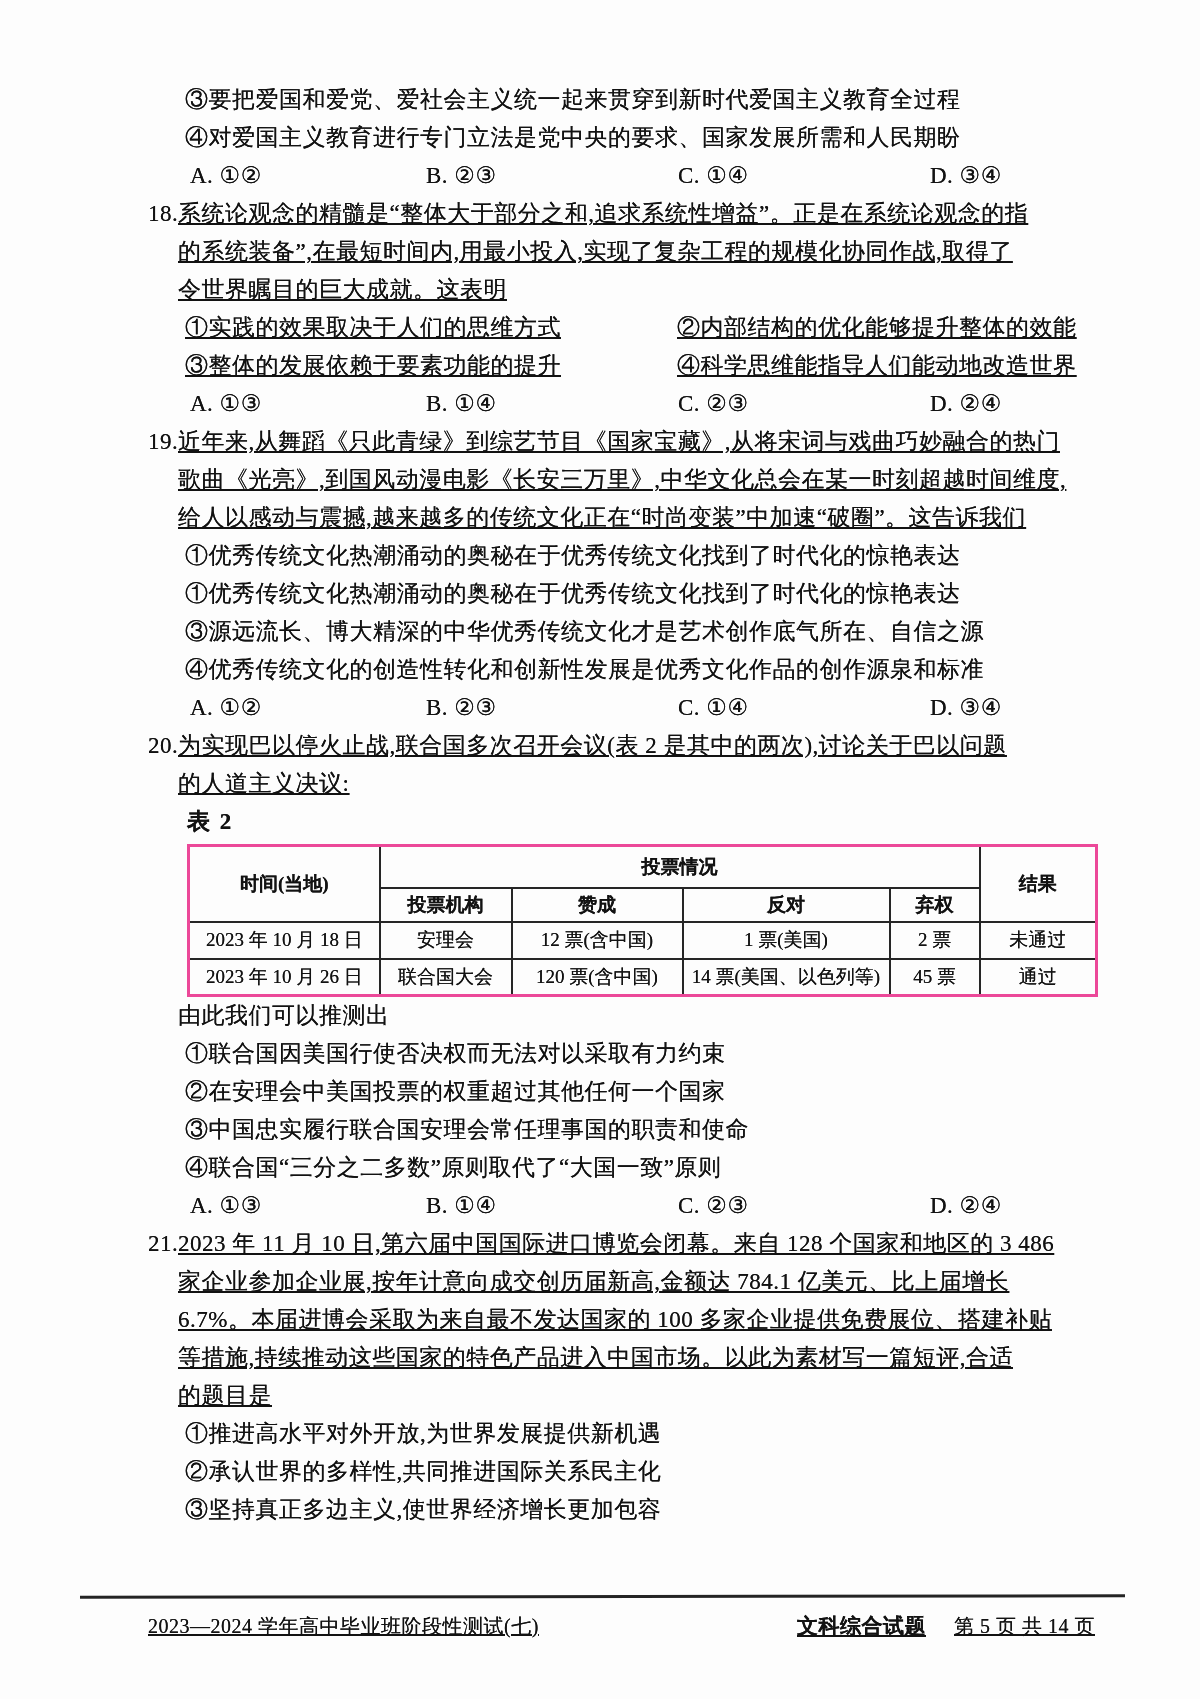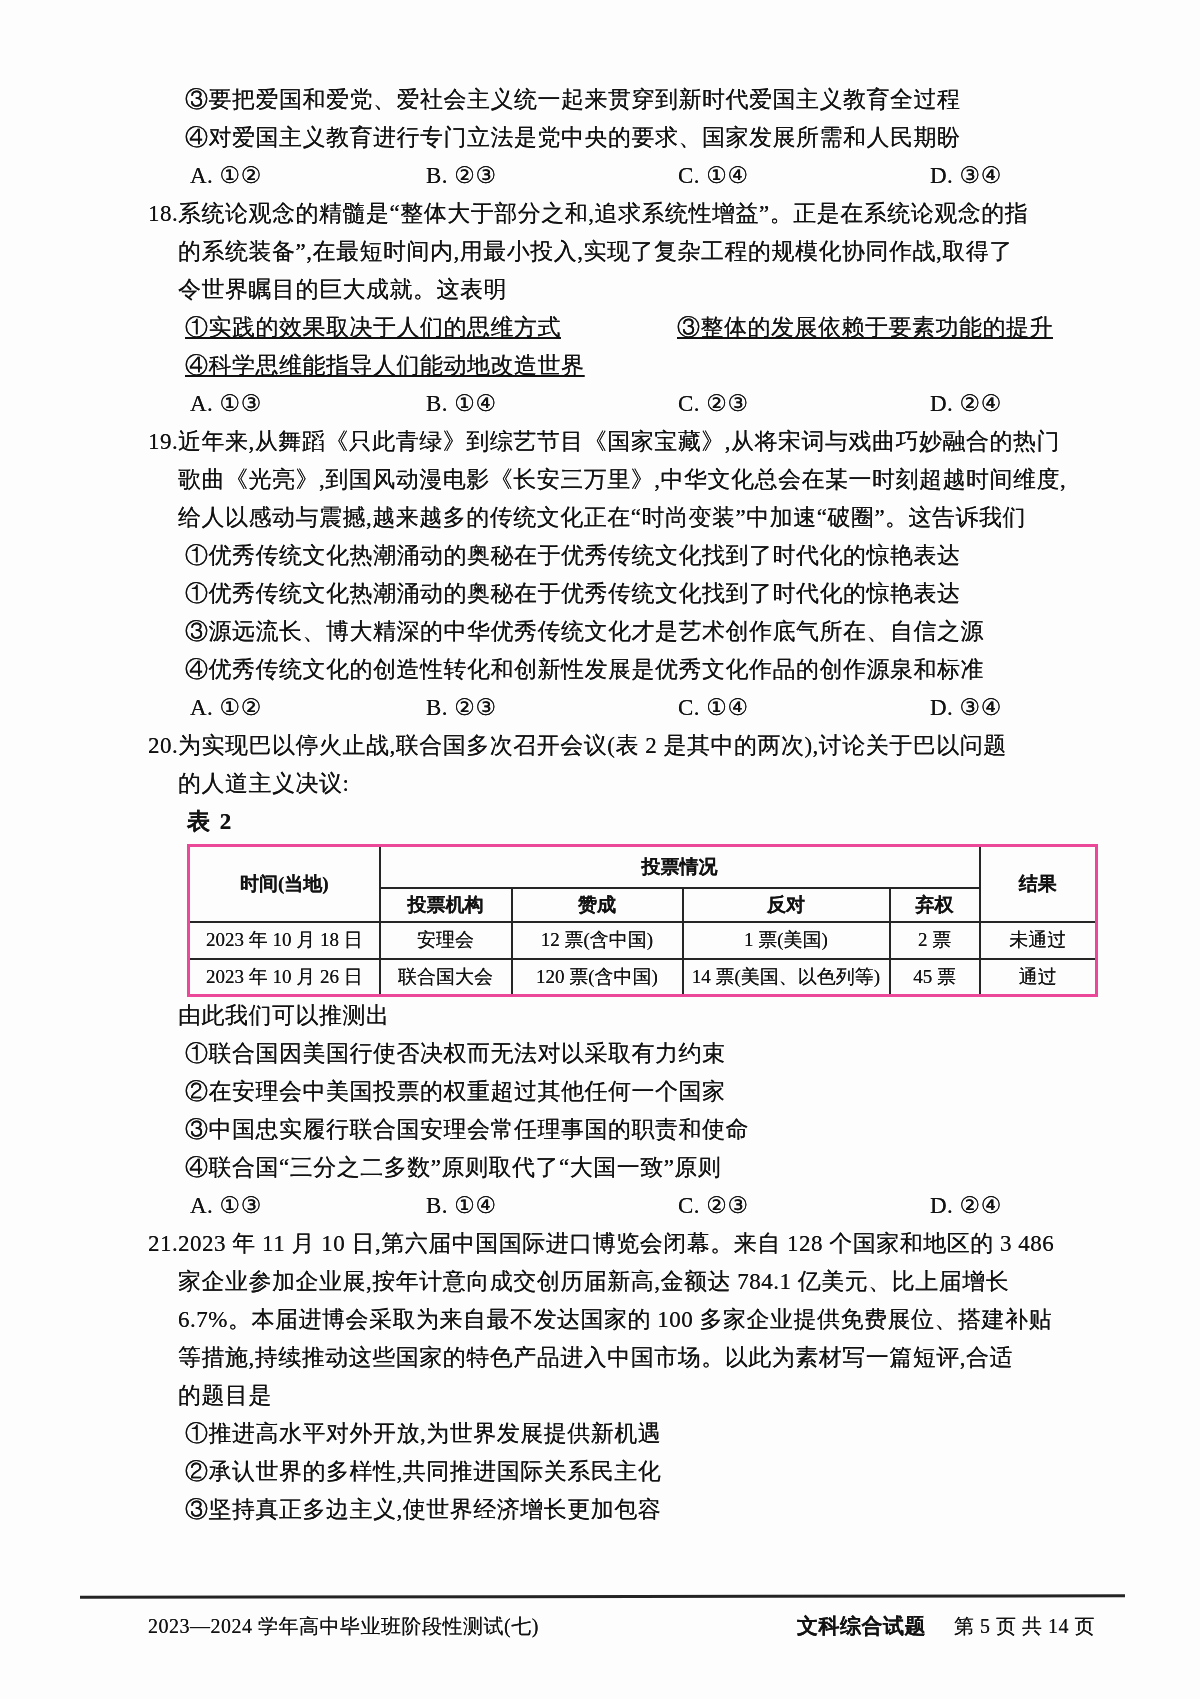--- a/index.html
+++ b/index.html
@@ -12,21 +12,21 @@
     color:#121212;
     overflow:hidden;
     text-shadow:0 0 0.4px rgba(0,0,0,0.85);
   }
   .content {
     position:absolute; left:148px; top:81px; right:80px;
     font-size:23px; line-height:38px; letter-spacing:0.5px;
   }
   .question { position:relative; }
   .qnum { position:absolute; left:0; top:0; }
-  .q-line { padding-left:30px; }
+  .q-line { padding-left:30px;text-decoration:underline; }
   .item-line { padding-left:37px; }
   .lead-line { padding-left:30px; }
   .options-row { display:flex; padding-left:42px; }
   .opt-a { width:236px; } .opt-b { width:252px; } .opt-c { width:252px; } .opt-d { flex:1; }
   .two-col { display:grid; grid-template-columns:492px 1fr; padding-left:37px;text-decoration:underline; }
   .two-col .cell { padding-left:0; }
   .table-wrap { margin-left:39px; width:908px; }
   .tbl-caption { font-weight:bold; letter-spacing:2px; }
   table.vote {
     width:100%; border-collapse:collapse; table-layout:fixed;
@@ -39,21 +39,21 @@
   }
   table.vote th { font-weight:bold; }
   .h1 { height:42px; } .h2 { height:34px; } .dr { height:37px; }
   .footer-rule {
     position:absolute; left:80px; right:75px; top:1595px;
     height:3px; background:#242424; transform:rotate(-0.08deg);
   }
   .footer-row {
     position:absolute; left:148px; right:105px; top:1612px;
     display:flex; justify-content:space-between; align-items:baseline;
-    font-size:20px; letter-spacing:0.5px;
+    font-size:20px; letter-spacing:0.5px;text-decoration:underline;
   }
   .footer-right { display:flex; gap:28px; align-items:baseline; }
   .footer-doc { font-weight:bold; font-size:21px; font-family:"Liberation Sans","DejaVu Sans",sans-serif; }
   .footer-page { font-size:20px; }
 </style>
 </head>
 <body>
 
 <div class="page">
   <div class="content">
@@ -69,20 +69,21 @@
       </div>
     </div>
 
     <div class="question">
       <span class="qnum">18.</span>
       <div class="q-line">系统论观念的精髓是“整体大于部分之和,追求系统性增益”。正是在系统论观念的指</div>
       <div class="q-line">的系统装备”,在最短时间内,用最小投入,实现了复杂工程的规模化协同作战,取得了</div>
       <div class="q-line">令世界瞩目的巨大成就。这表明</div>
       <div class="two-col">
         <div class="cell">①实践的效果取决于人们的思维方式</div>
+        <div class="cell">②内部结构的优化能够提升整体的效能</div>
         <div class="cell">③整体的发展依赖于要素功能的提升</div>
         <div class="cell">④科学思维能指导人们能动地改造世界</div>
       </div>
       <div class="options-row">
         <span class="opt-a">A. ①③</span>
         <span class="opt-b">B. ①④</span>
         <span class="opt-c">C. ②③</span>
         <span class="opt-d">D. ②④</span>
       </div>
     </div>

